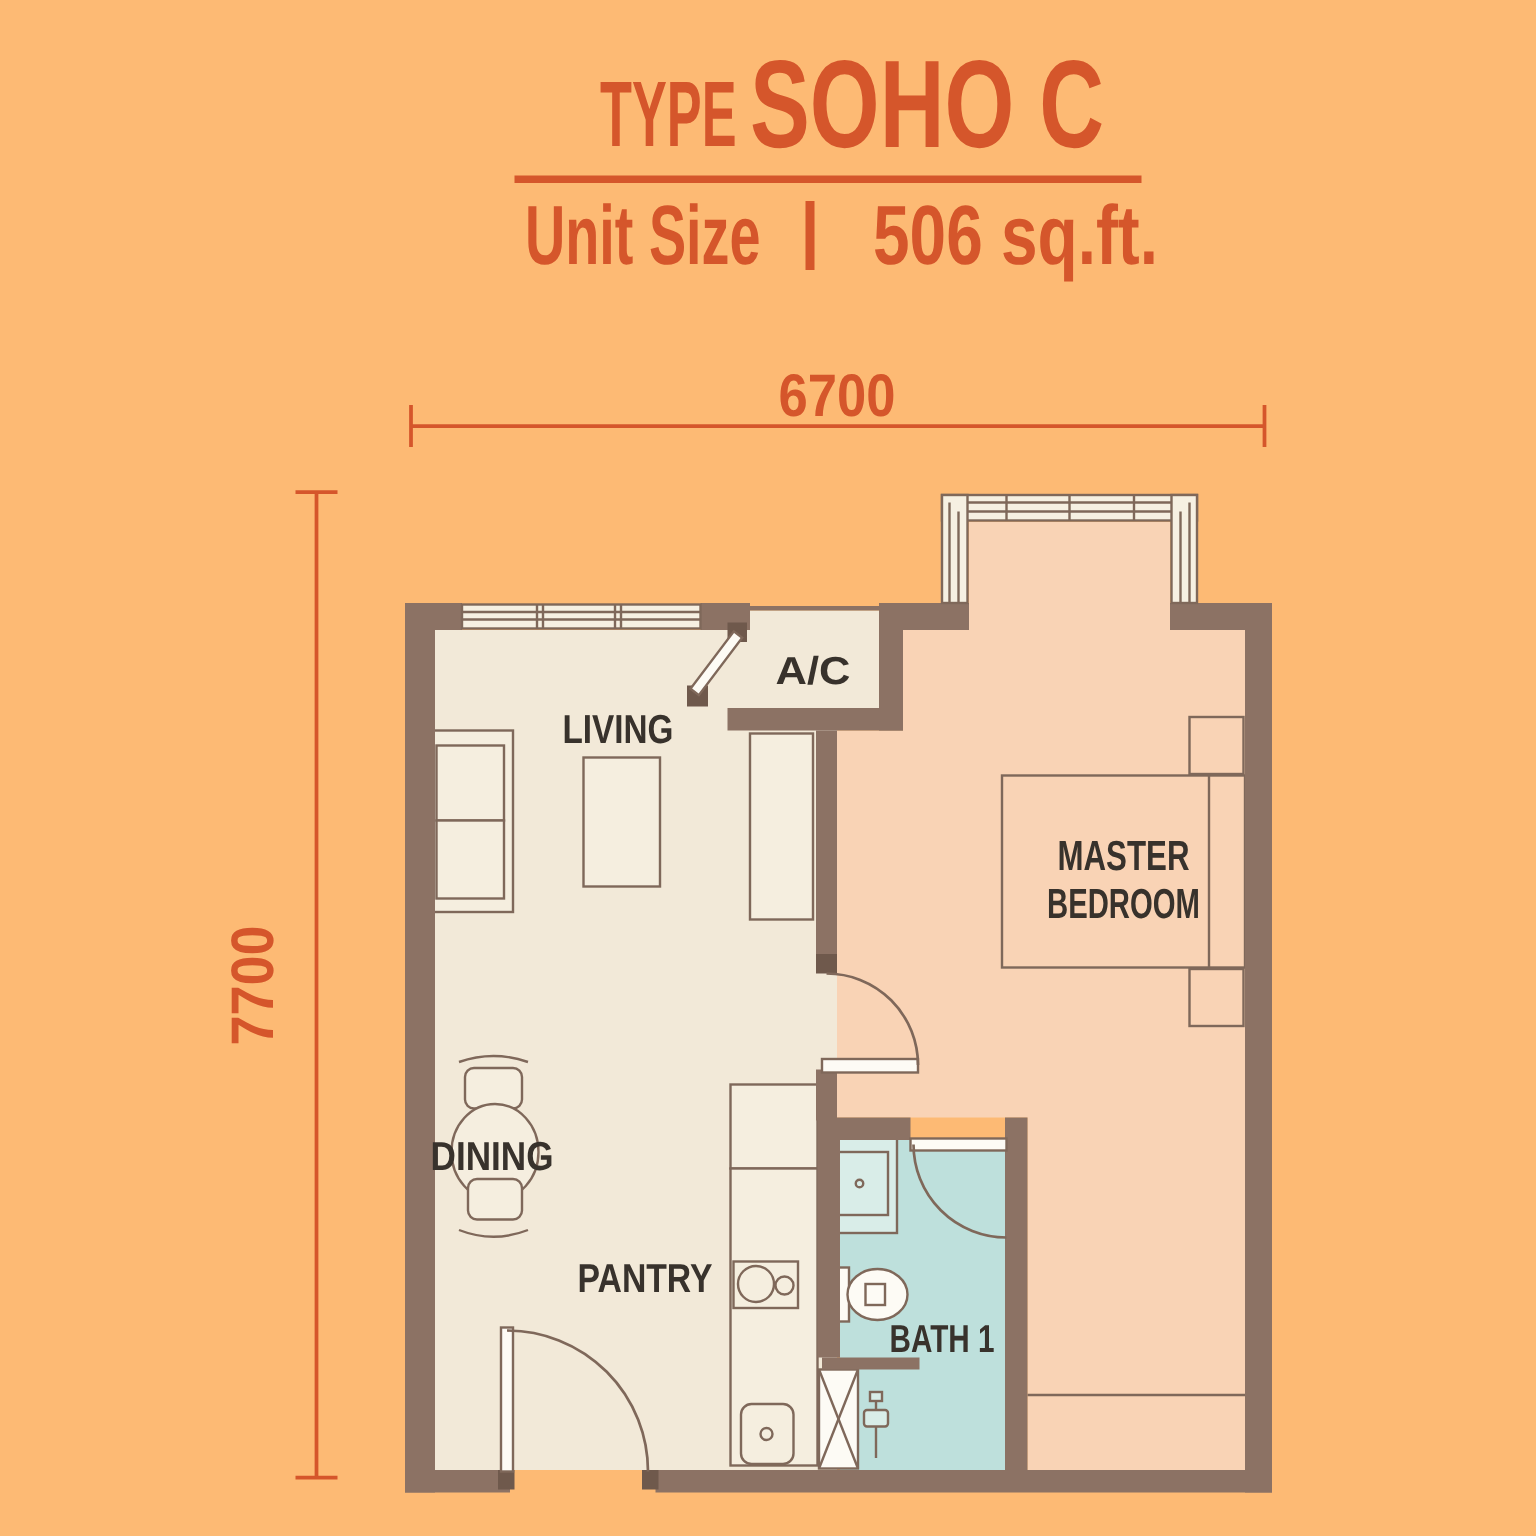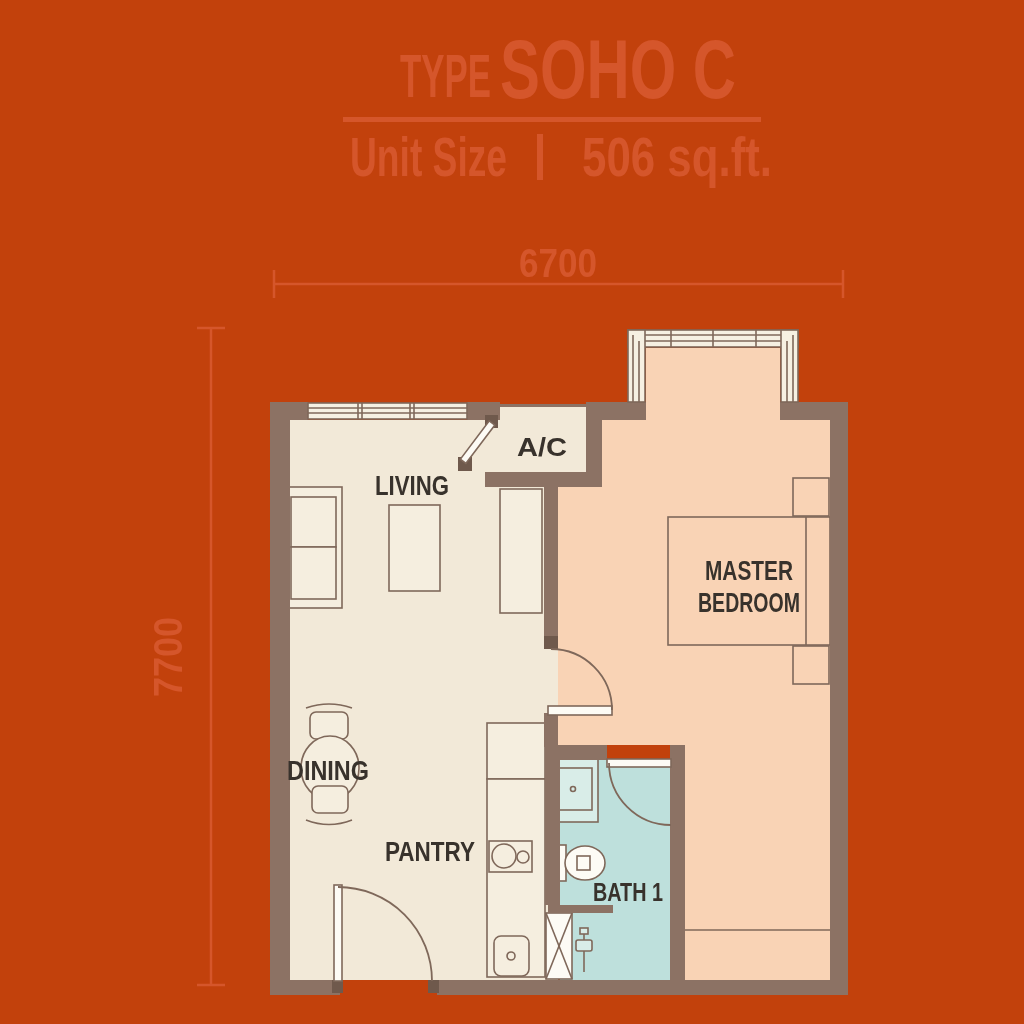--- a/index.html
+++ b/index.html
@@ -8,21 +8,21 @@
     background: #ffffff;
     width: 1024px;
     height: 1024px;
     overflow: hidden;
     font-family: "Liberation Sans", sans-serif;
   }
   #stage {
     position: relative;
     width: 1024px;
     height: 1024px;
-    background: #c2410c;
+    background: #fdba74;
   }
   svg { position: absolute; top: 0; left: 0; }
 
   .title-type   { font-weight: bold; fill: #D5562B; font-size: 62px; }
   .title-name   { font-weight: bold; fill: #D5562B; font-size: 83px; }
   .subtitle-txt { font-weight: bold; fill: #D5562B; font-size: 56px; }
   .dim-txt      { font-weight: bold; fill: #D5562B; font-size: 40px; }
   .room-label   { font-weight: bold; fill: #38322C; font-size: 27px; }
   .room-label-sm{ font-weight: bold; fill: #38322C; font-size: 26px; }
   .room-label-lg{ font-weight: bold; fill: #38322C; font-size: 28px; }

